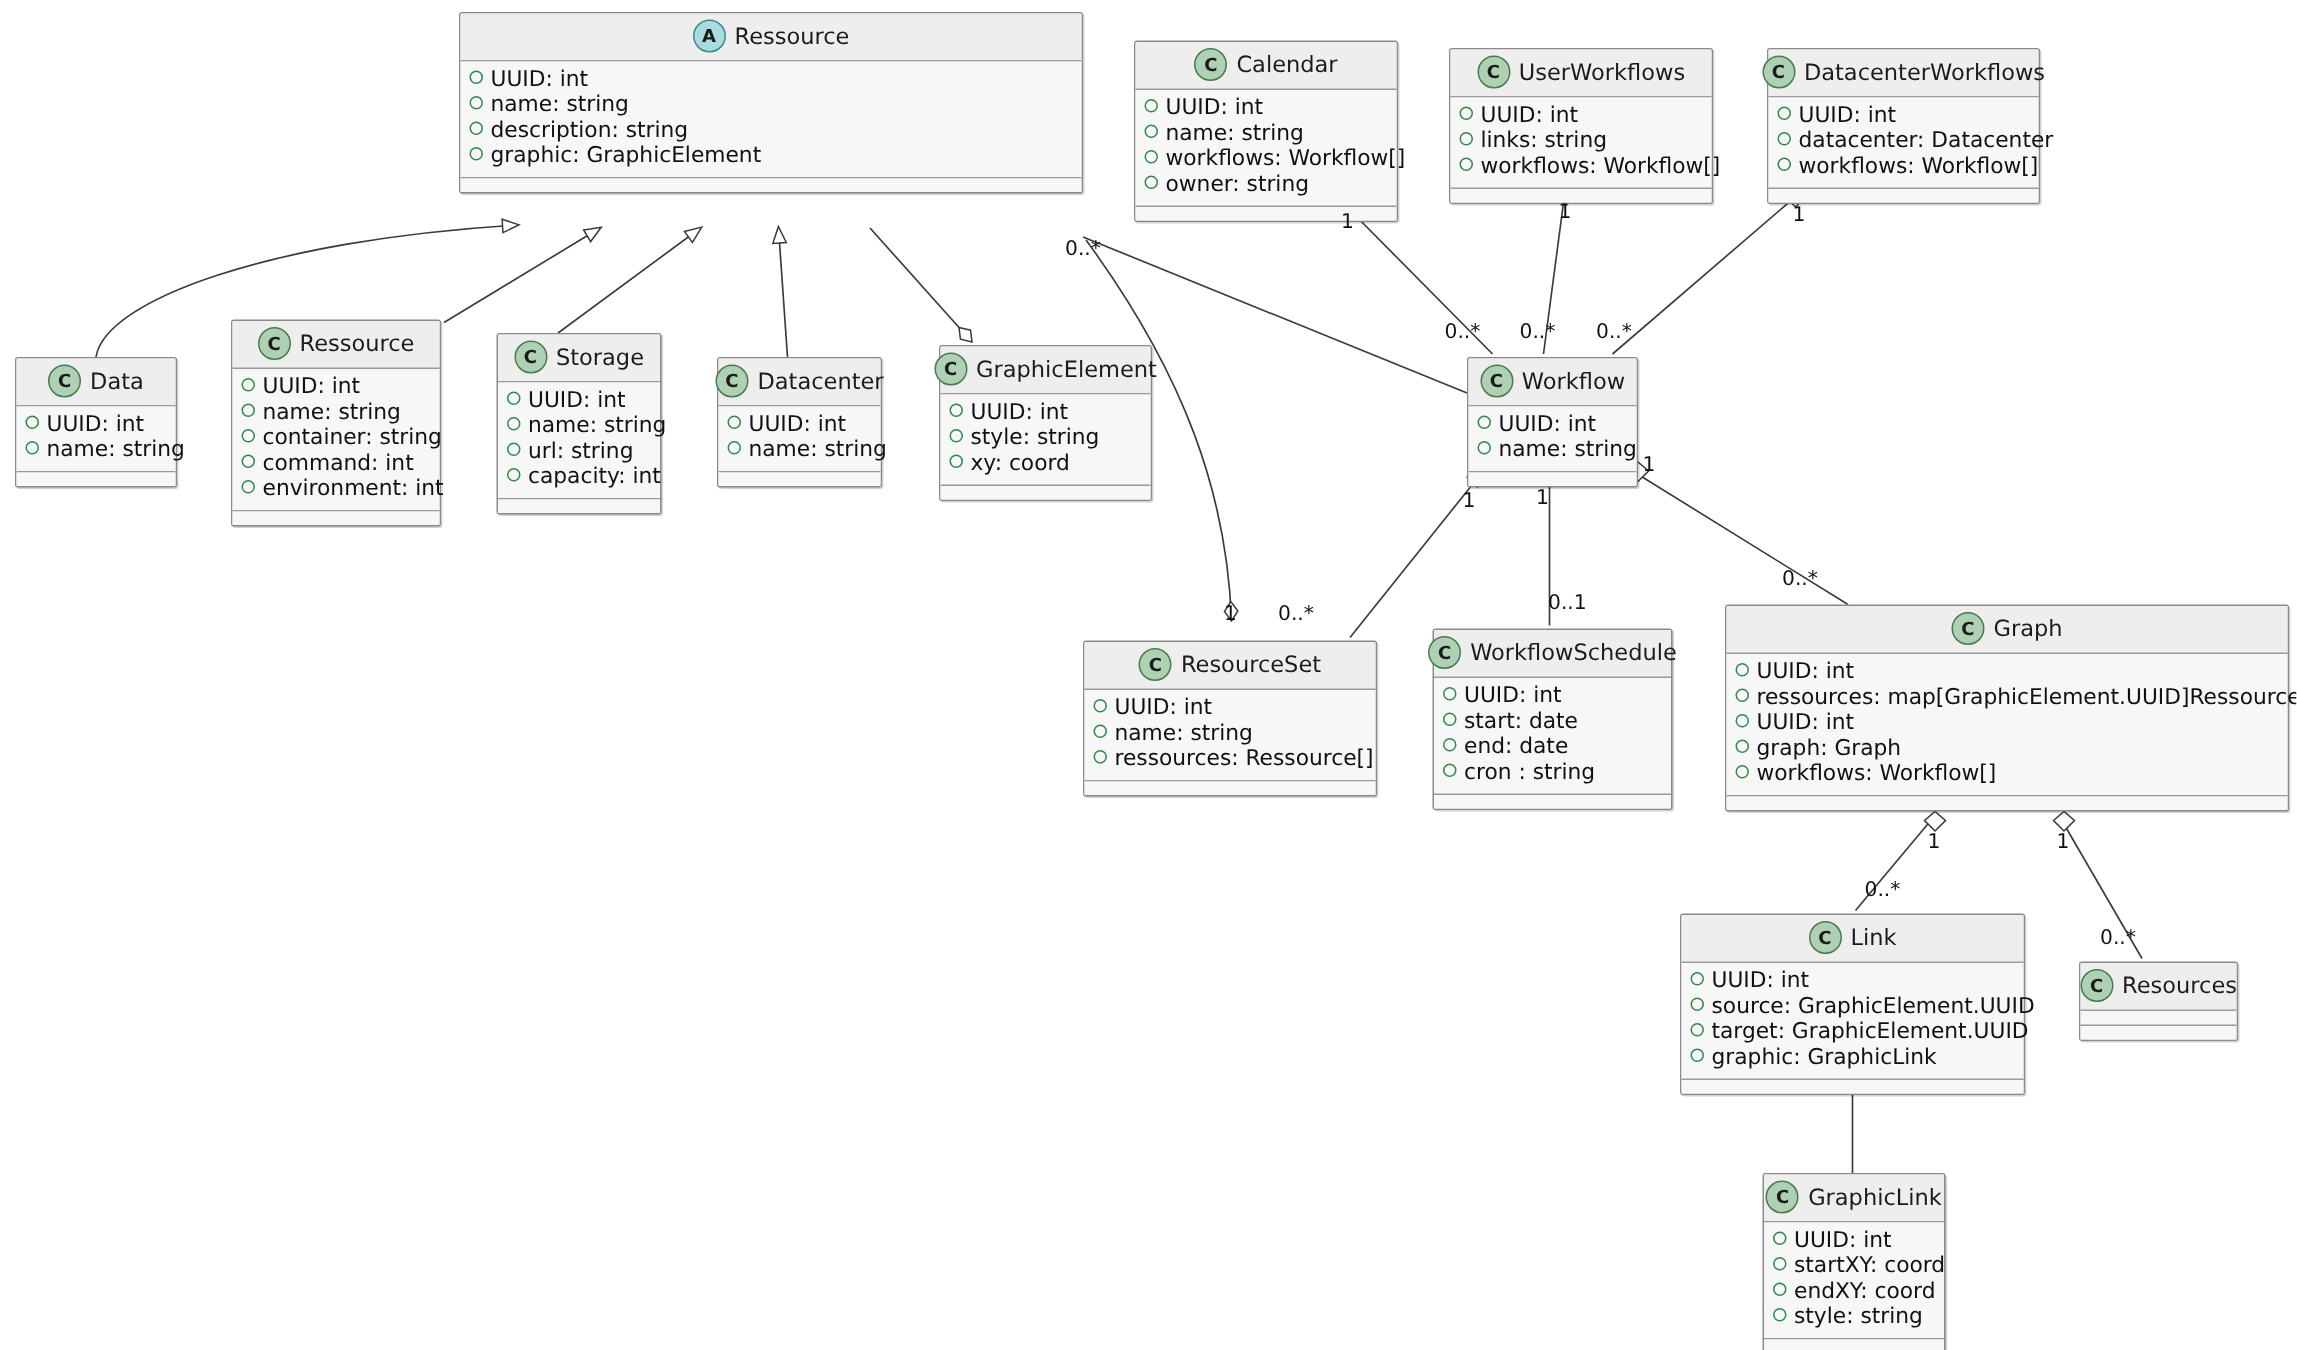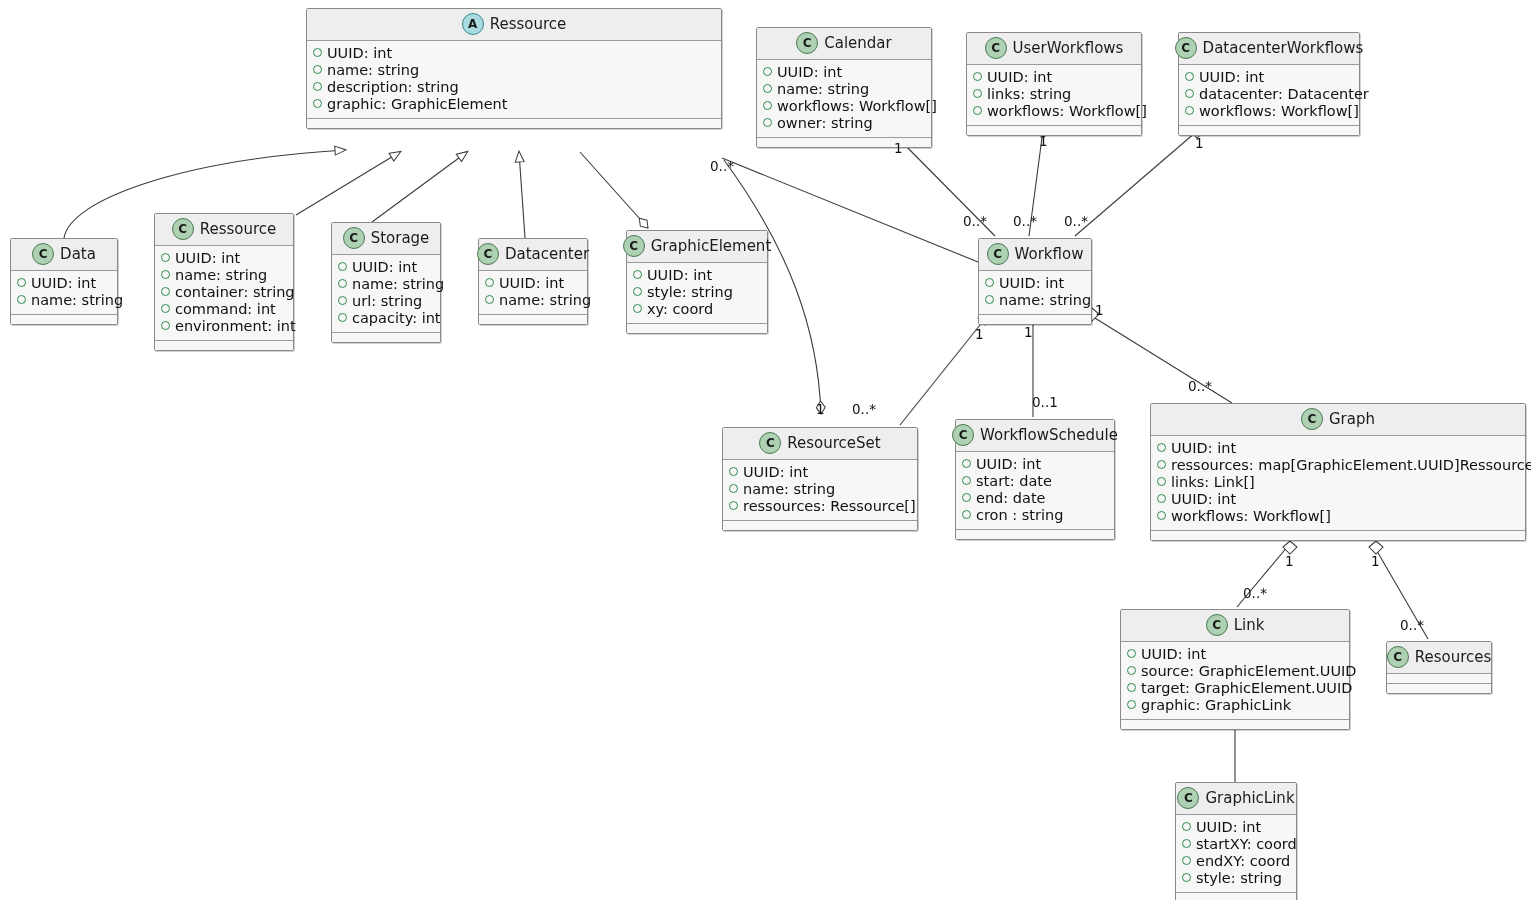--- a/index.html
+++ b/index.html
@@ -358,25 +358,25 @@
           <div class="attr">
             <span class="vis"></span>
             <span>UUID: int</span>
           </div>
           <div class="attr">
             <span class="vis"></span>
             <span>ressources: map[GraphicElement.UUID]Ressource</span>
           </div>
           <div class="attr">
             <span class="vis"></span>
-            <span>links: Link[]</span>
-          </div>
-          <div class="attr">
-            <span class="vis"></span>
-            <span>UUID: int</span>
+            <span>UUID: int</span>
+          </div>
+          <div class="attr">
+            <span class="vis"></span>
+            <span>graph: Graph</span>
           </div>
           <div class="attr">
             <span class="vis"></span>
             <span>workflows: Workflow[]</span>
           </div>
         </div>
         <div class="uml-methods"></div>
       </div>
       <div class="uml-class" style="left: 1120px; top: 609px; width: 230px;">
         <div class="uml-header">

